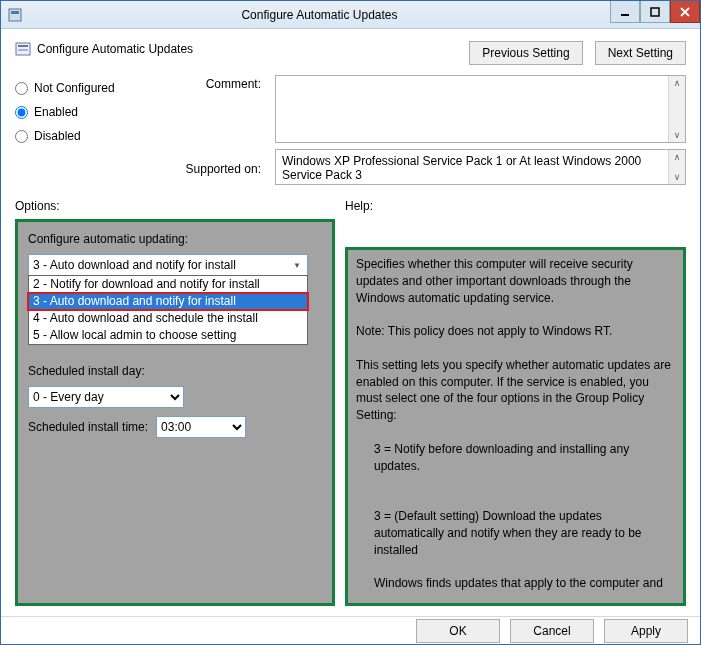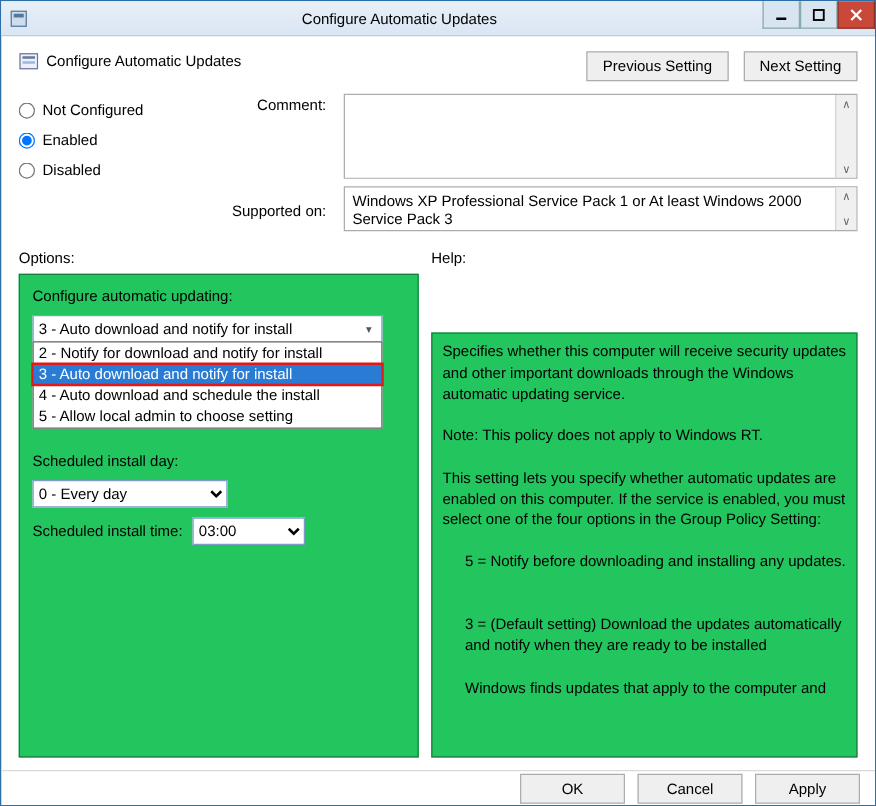--- a/index.html
+++ b/index.html
@@ -27,24 +27,24 @@
   .labcol .lab2 { height:36px; display:flex; align-items:center; justify-content:flex-end; padding-right:4px;}
   .txtcol { flex:1; display:flex; flex-direction:column; gap:6px;}
   .textarea-wrap { border:1px solid #adadad; display:flex; background:#fff;}
   .textarea-wrap textarea { flex:1; border:none; resize:none; outline:none; font-family:inherit; font-size:12px; padding:2px 4px; height:66px;}
   .scrollstub { width:17px; background:#f0f0f0; border-left:1px solid #d4d4d4; display:flex; flex-direction:column; justify-content:space-between;}
   .scrollstub span { font-size:9px; text-align:center; color:#666; line-height:14px; height:14px;}
   .support-wrap { border:1px solid #adadad; display:flex; background:#fff;}
   .support-wrap .sup { flex:1; padding:4px 6px; height:34px;}
   .panels { display:flex; gap:10px; margin-top:8px; flex:1; min-height:0;}
   .panel-label { margin-bottom:6px;}
-  .panel { border:1px solid #15803d; background:#22c55e; display:flex;}
+  .panel { border:3px solid #15803d; background:#a3a3a3; display:flex;}
   .leftpanel { width:320px; display:flex; flex-direction:column;}
   .leftpanel .panel { flex:1; padding:10px; flex-direction:column; gap:8px;}
-  .rightpanel { flex:1; display:flex; flex-direction:column; min-width:0;gap:19px;}
+  .rightpanel { flex:1; display:flex; flex-direction:column; min-width:0;}
   .rightpanel .panel { flex:1; padding:0; min-height:0;margin-top:28px;}
   .helpscroll { flex:1; overflow-y:scroll; padding:6px 8px; line-height:1.4;}
   select.combo { width:100%; height:22px; border:1px solid #7a9ec9; background:#fff;}
   select.combo.narrow { width:156px;}
   select.combo.narrow2 { width:90px;}
   .dropdown-open { position:relative; }
   .ddbox { width:280px; border:1px solid #7a9ec9; background:#fff; height:22px; display:flex; align-items:center; padding-left:4px; position:relative;}
   .ddbox .arrow { position:absolute; right:2px; top:2px; width:16px; height:16px; display:flex; align-items:center; justify-content:center; color:#555; font-size:9px;}
   .ddlist { position:absolute; top:21px; left:0; width:280px; background:#fff; border:1px solid #666; z-index:10;}
   .ddlist .opt { padding:1px 4px; height:17px; line-height:15px; white-space:nowrap; overflow:hidden;}
@@ -173,21 +173,21 @@
         </div>
       </div>
 
       <div class="rightpanel">
         <div class="panel-label">Help:</div>
         <div class="panel">
           <div class="helpscroll">
             <div>Specifies whether this computer will receive security updates and other important downloads through the Windows automatic updating service.</div><br>
             <div>Note: This policy does not apply to Windows RT.</div><br>
             <div>This setting lets you specify whether automatic updates are enabled on this computer. If the service is enabled, you must select one of the four options in the Group Policy Setting:</div><br>
-            <div class="indent">5 = Notify before downloading and installing any updates.</div><br>
+            <div class="indent">3 = Notify before downloading and installing any updates.</div><br>
             <br>
             <div class="indent">3 = (Default setting) Download the updates automatically and notify when they are ready to be installed</div><br>
             <div class="indent">Windows finds updates that apply to the computer and</div>
           </div>
         </div>
       </div>
     </div>
   </div>
 
   <div class="footer">

